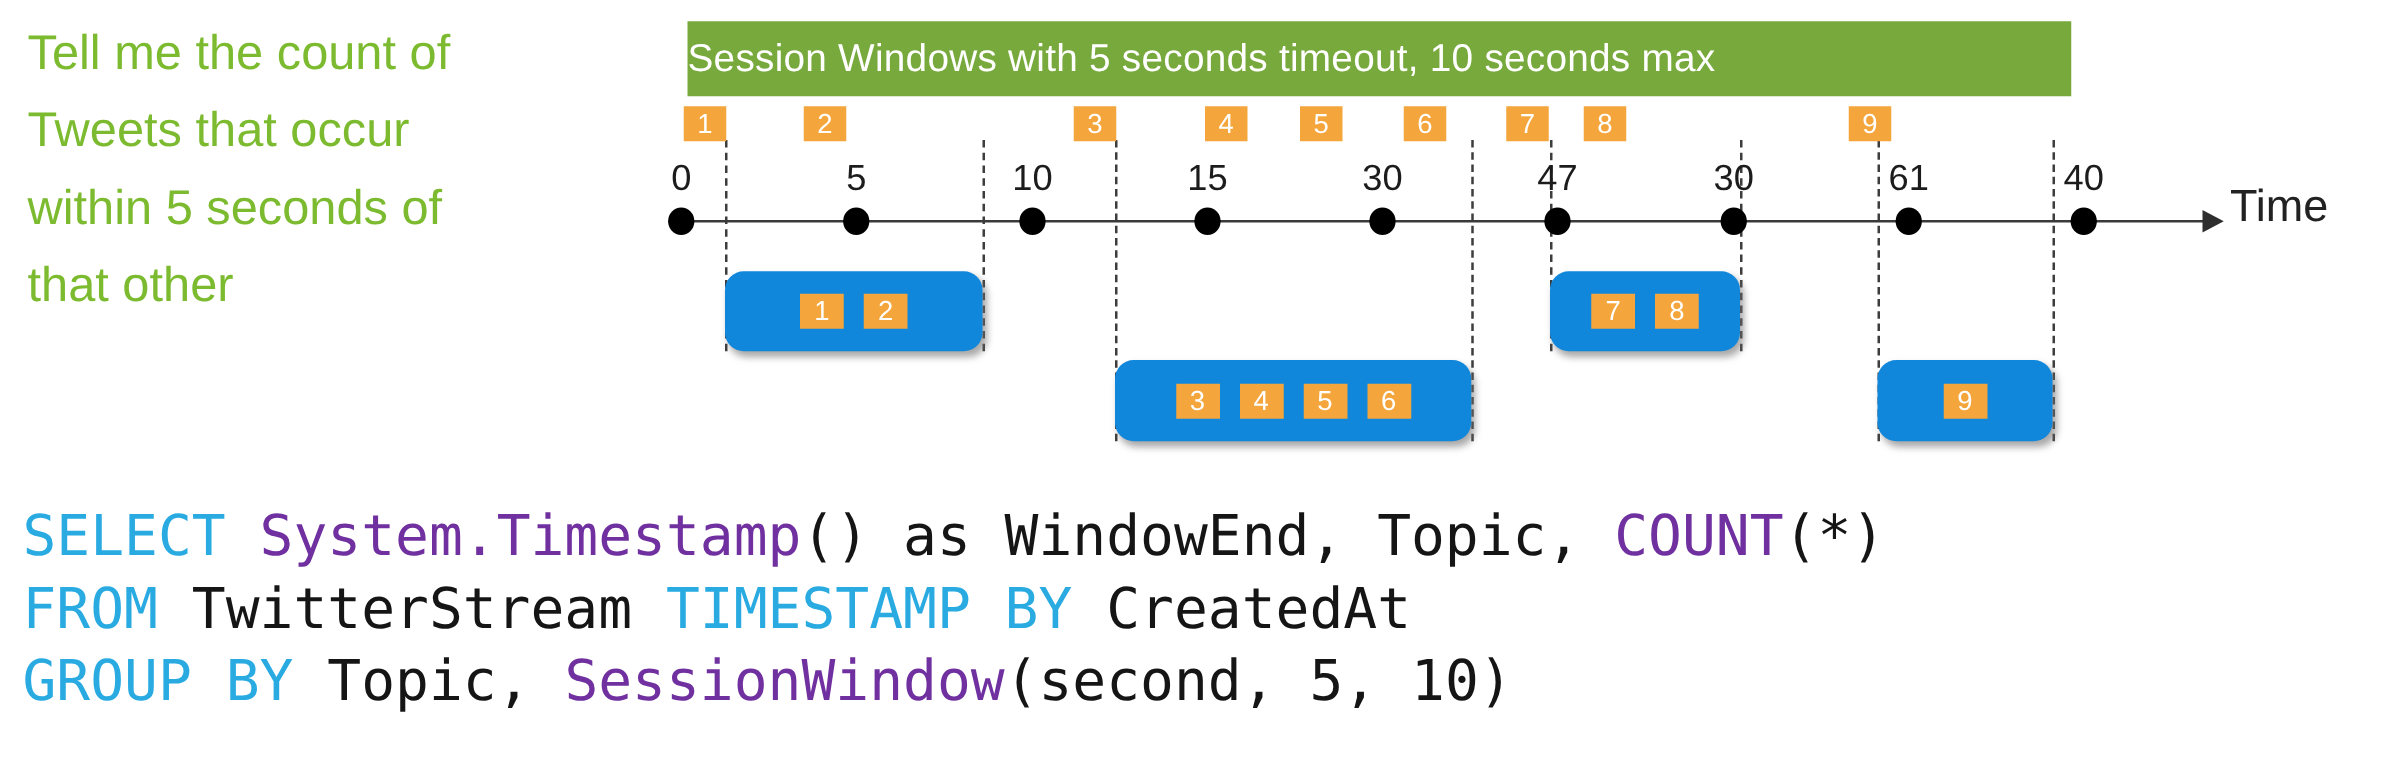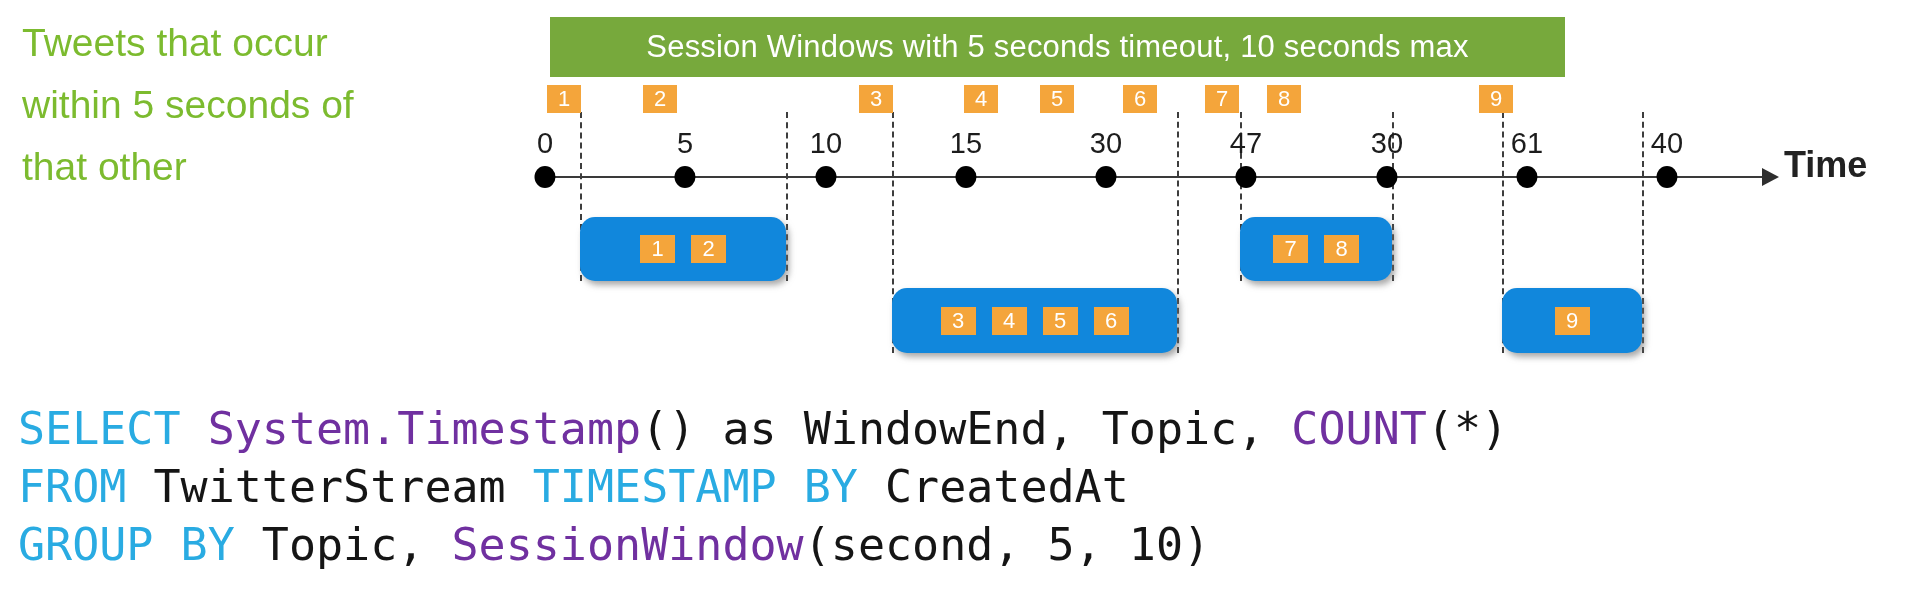--- a/index.html
+++ b/index.html
@@ -14,35 +14,35 @@
   }
   html,body{margin:0;padding:0;background:#fff;}
   .canvas{position:relative;width:1912px;height:607px;background:#ffffff;overflow:hidden;
           font-family:"Liberation Sans",sans-serif;}
 
   
   #prompt{position:absolute;left:22px;top:12px;font-size:39px;line-height:62px;
           color:var(--prompt-green);}
 
   
-  #banner{position:absolute;left:550px;top:17px;width:1015px;height:60px;
-          background:var(--banner-green);display:flex;align-items:center;justify-content:center;}
+  #banner{position:absolute;left:550px;top:17px;width:1107px;height:60px;
+          background:var(--banner-green);display:flex;align-items:center;justify-content:flex-start;}
   #banner .banner-text{color:#ffffff;font-size:31px;font-weight:300;letter-spacing:.2px;}
 
   
   #timeline{position:absolute;left:0;top:0;width:1912px;height:400px;}
   .axis-line{position:absolute;left:535px;top:176px;width:1230px;height:2px;background:#3a3a3a;}
   .axis-arrow{position:absolute;left:1762px;top:168px;width:0;height:0;
               border-top:9px solid transparent;border-bottom:9px solid transparent;
               border-left:17px solid var(--axis-dark);}
   .tick-label{position:absolute;top:127px;transform:translateX(-50%);font-size:29px;
               color:#1c1c1c;white-space:nowrap;}
   .dot{position:absolute;top:166px;width:21px;height:22px;border-radius:50%;background:#000;
        transform:translateX(-50%);}
-  .time-label{position:absolute;left:1784px;top:144px;font-size:36px;font-weight:700;color:#222;}
+  .time-label{position:absolute;left:1784px;top:144px;font-size:36px;font-weight:400;color:#222;}
   .second-label{position:absolute;left:1757px;top:188px;font-size:36px;font-weight:300;color:#222;}
 
   .chip{position:absolute;top:85px;width:34px;height:28px;background:var(--event-orange);
         color:#fff;font-size:22px;display:flex;align-items:center;justify-content:center;
         transform:translateX(-50%);}
   .boundary{position:absolute;top:112px;width:0;border-left:2px dashed #3d3d3d;}
   .session{position:absolute;background:var(--session-blue);border-radius:15px;
            box-shadow:3px 4px 6px rgba(110,110,110,.6);
            display:flex;align-items:center;justify-content:center;gap:16px;}
   .session .schip{width:35px;height:28px;background:var(--event-orange);color:#fff;
@@ -54,20 +54,21 @@
   .tok-keyword{color:var(--kw-cyan);}
   .tok-function{color:var(--fn-purple);}
   .tok-plain{color:var(--code-black);}
 </style>
 </head>
 <body>
 
 <div class="canvas">
 
   <div id="prompt">
+      <div class="prompt-line">Tell me the count of</div>
       <div class="prompt-line">Tweets that occur</div>
       <div class="prompt-line">within 5 seconds of</div>
       <div class="prompt-line">that other</div>
     </div>
 
   <div id="banner">
     <span class="banner-text">Session Windows with 5 seconds timeout, 10 seconds max</span>
   </div>
 
   <div id="timeline">

